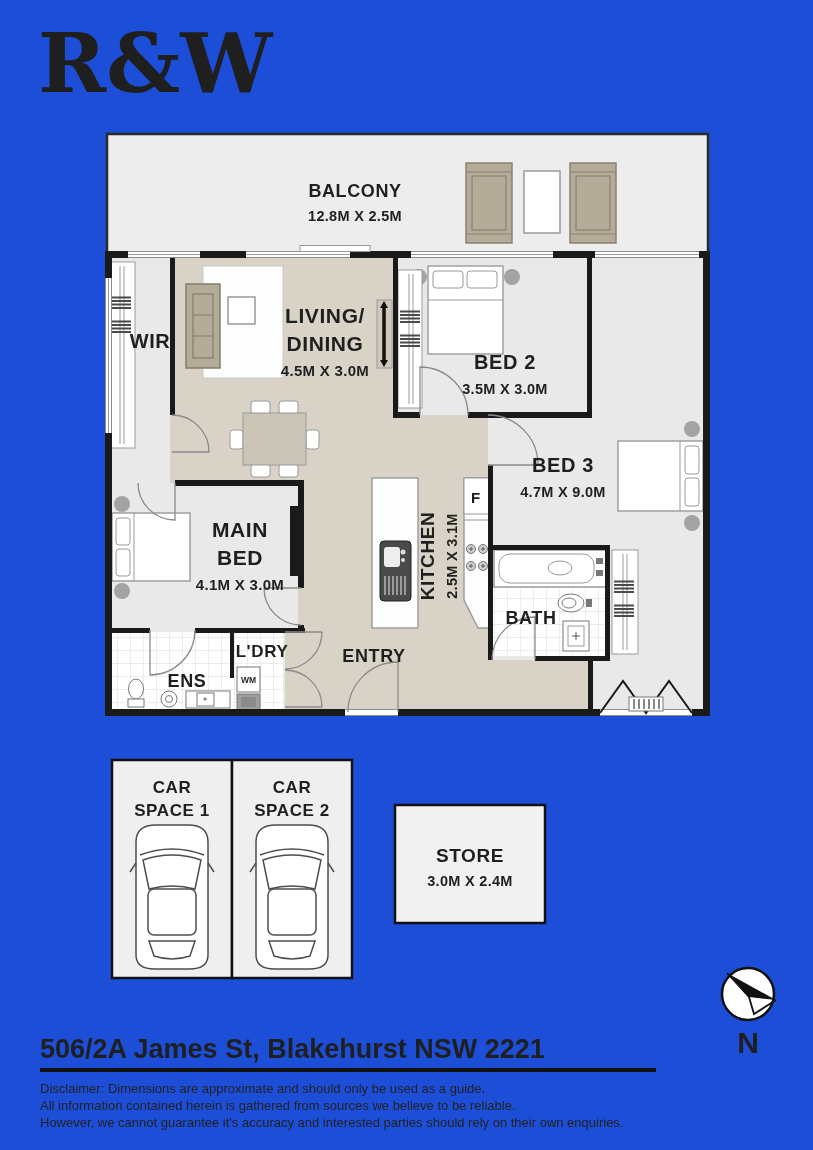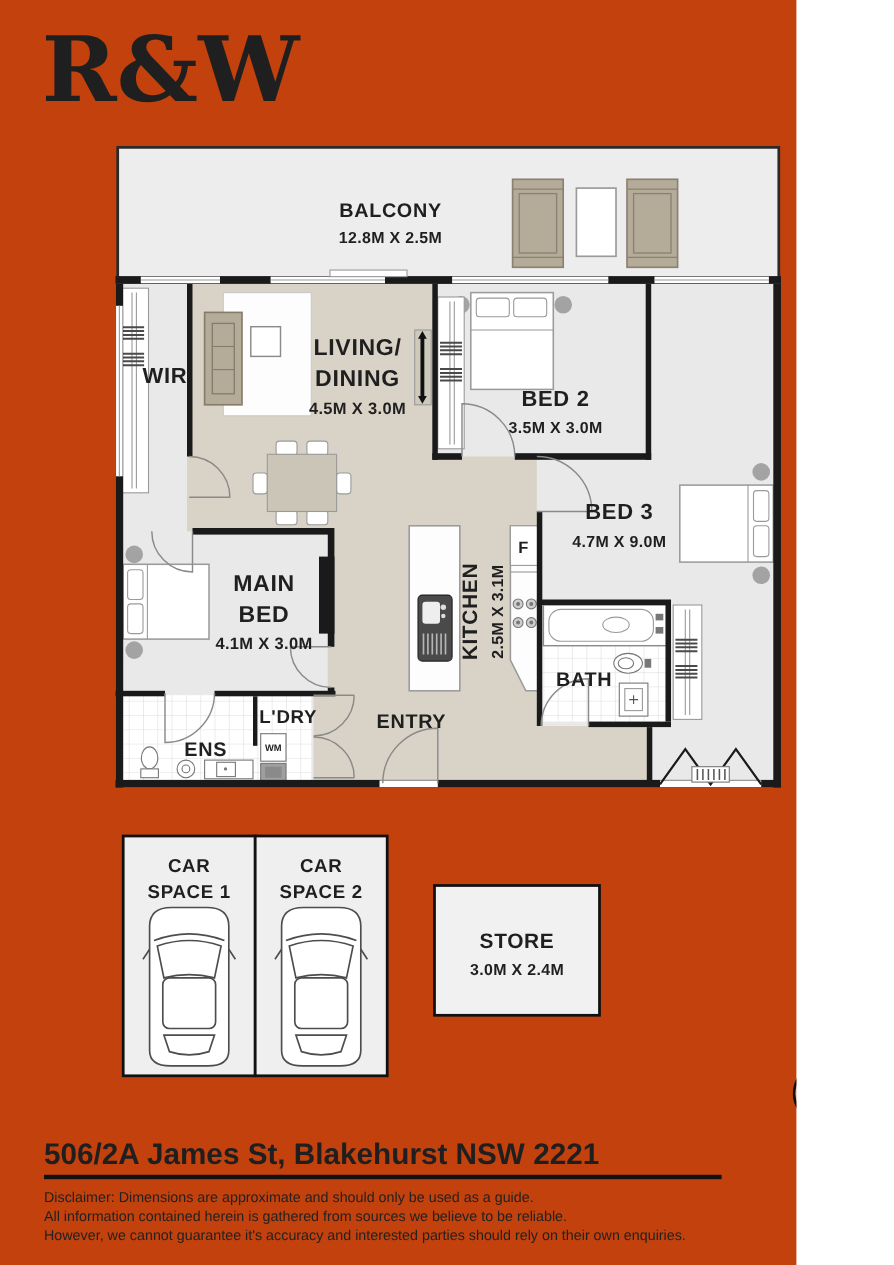--- a/index.html
+++ b/index.html
@@ -1,16 +1,16 @@
 <!DOCTYPE html>
 <html><head>
 <meta charset="utf-8">
 <style>
   html,body{margin:0;padding:0;background:#fff;}
-  .page{position:relative;width:724px;height:1150px;background:#c2410c;overflow:hidden;
+  .page{position:relative;width:813px;height:1150px;background:#1d4ed8;overflow:hidden;
         font-family:"Liberation Sans",sans-serif;}
   svg{position:absolute;top:0;left:0;}
   text{fill:#1f1f1f;}
   .logo{font-family:"DejaVu Serif",serif;font-weight:700;}
   .rm{font-weight:700;letter-spacing:.6px;}
   .dim{font-weight:600;letter-spacing:.3px;}
   .addr{font-weight:700;}
   .disc{font-weight:400;fill:#222;}
   .furn{stroke:#9a9a9a;fill:#ffffff;}
 </style>

